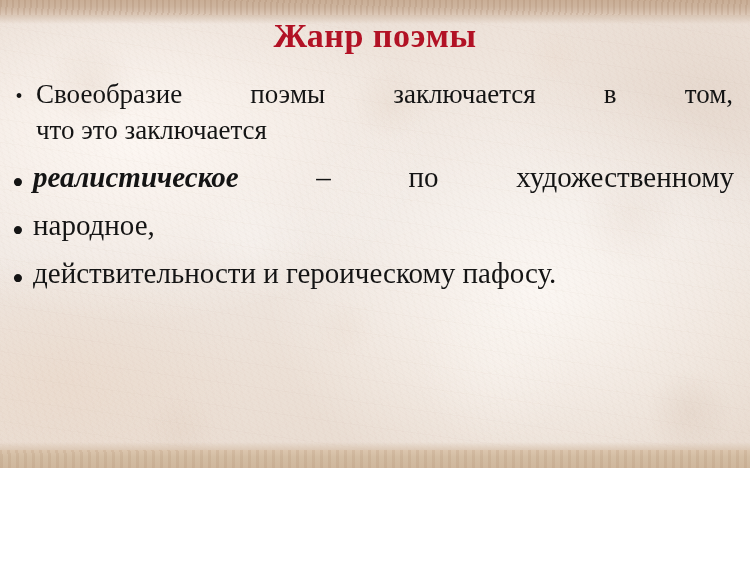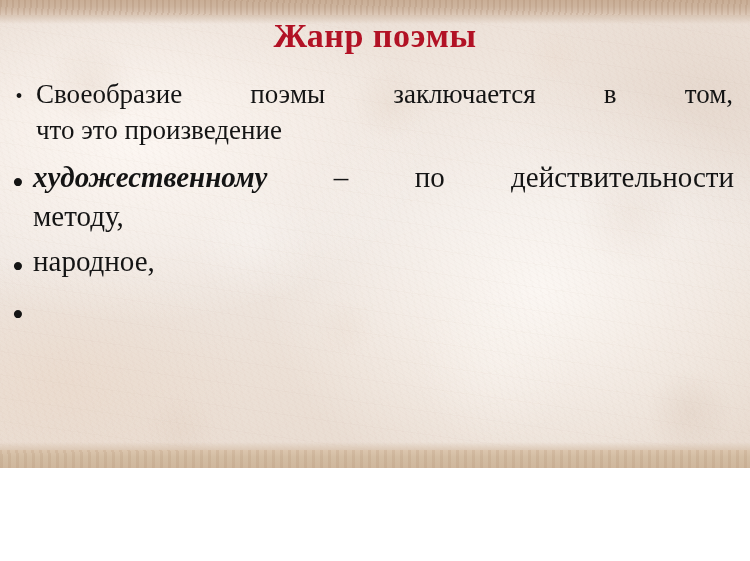--- a/index.html
+++ b/index.html
@@ -210,40 +210,40 @@
   <div id="content">
 
     <div id="title">Жанр поэмы</div>
 
     <div id="body-list">
 
       <div class="bullet-row item-1">
         <span class="bullet-mark">•</span>
         <span class="bullet-text">
           <span class="ln just">Своеобразие поэмы заключается в том,</span>
-          <span class="ln last">что это произведение</span>
+          <span class="ln last">что это заключается</span>
         </span>
       </div>
 
       <div class="bullet-row item-big item-2">
         <span class="bullet-mark">•</span>
         <span class="bullet-text">
-          <span class="ln just"><em class="term">художественному</em> <span>– по действительности</span></span>
-          <span class="ln last">методу,</span>
+          <span class="ln just"><em class="term">реалистическое</em> <span>– по художественному</span></span>
         </span>
       </div>
 
       <div class="bullet-row item-big item-3">
         <span class="bullet-mark">•</span>
         <span class="bullet-text">
           <span class="ln last">народное,</span>
         </span>
       </div>
 
       <div class="bullet-row item-big item-4">
         <span class="bullet-mark">•</span>
         <span class="bullet-text">
+          <span class="ln last">действительности и героическому пафосу.</span>
         </span>
       </div>
 
     </div>
   </div>
 </div>
 
 </body></html>

